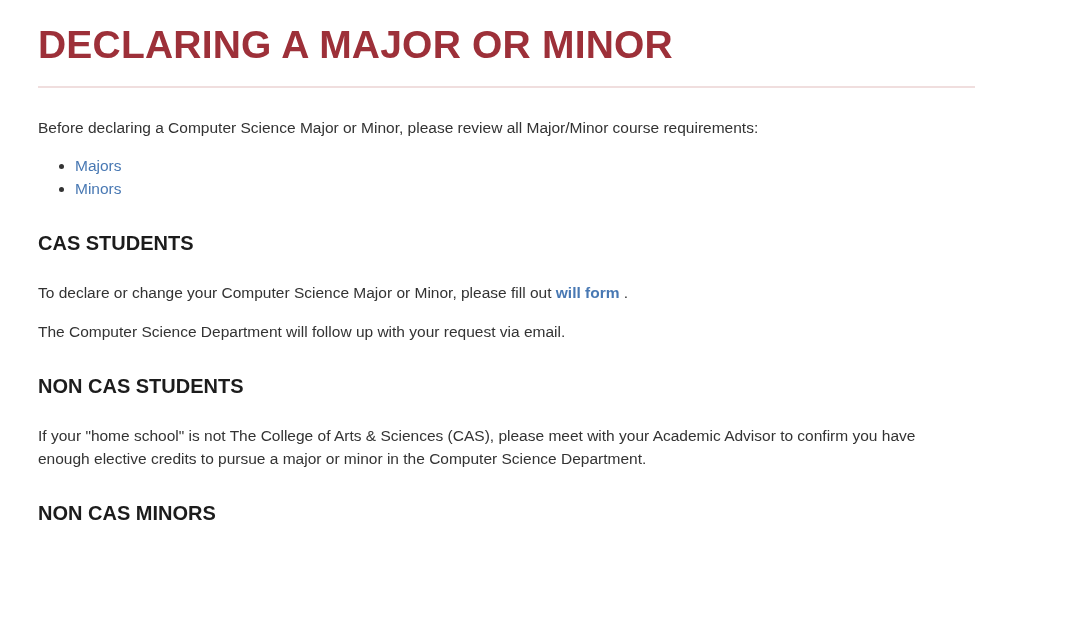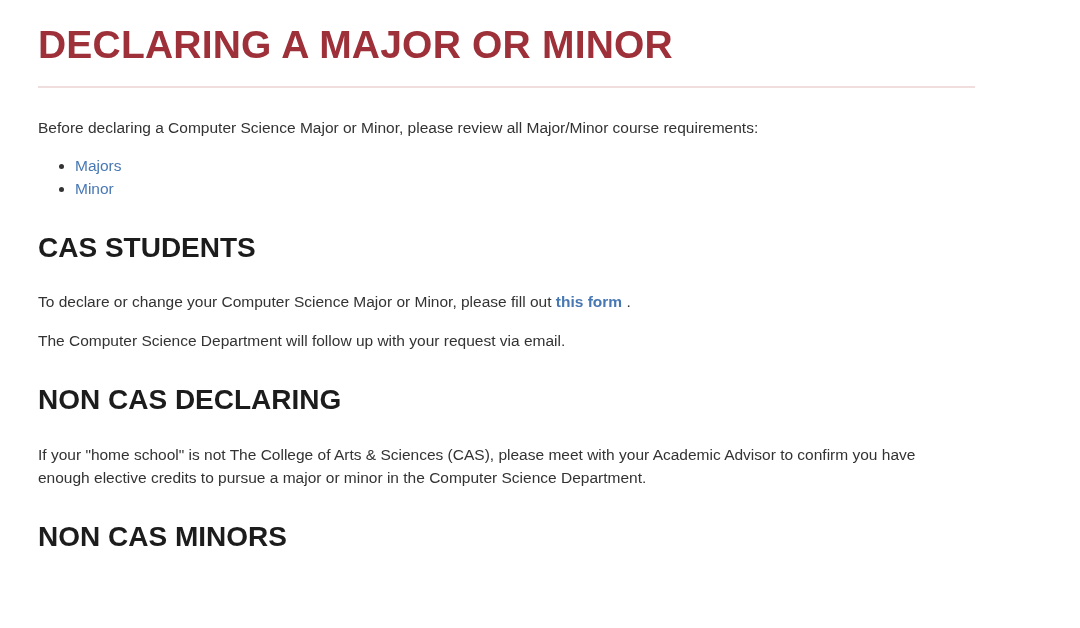--- a/index.html
+++ b/index.html
@@ -42,21 +42,21 @@
     margin:2px 0 27px 0;
     padding:0 0 0 37px;
   }
   ul.req-list li{
     font-size:15.5px;
     line-height:23px;
     color:var(--body-text);
   }
   h2{
     color:var(--heading-dark);
-    font-size:28px;
+    font-size:20px;
     font-weight:bold;
     line-height:1.2;
     margin:31px 0 26px 0;
   }
   a{
     color:var(--link-blue);
     text-decoration:none;
     cursor:pointer;
   }
   a.bold-link{font-weight:bold;}
@@ -73,33 +73,33 @@
 
   <hr class="title-divider">
 
   <p>Before declaring a Computer Science Major or Minor, please review all Major/Minor course requirements:</p>
 
   <ul class="req-list">
     <li>
       <a href="#">Majors</a>
     </li>
     <li>
-      <a href="#">Minor</a>
+      <a href="#">Minors</a>
     </li>
   </ul>
 
   <h2>CAS STUDENTS</h2>
 
   <p class="p-declare">
-    <span>To declare or change your Computer Science Major or Minor, please fill out </span><a href="#" class="bold-link">this form</a><span> .</span>
+    <span>To declare or change your Computer Science Major or Minor, please fill out </span><a href="#" class="bold-link">will form</a><span> .</span>
   </p>
 
 
   <p>The Computer Science Department will follow up with your request via email.</p>
 
-  <h2>NON CAS DECLARING</h2>
+  <h2>NON CAS STUDENTS</h2>
 
   <p>If your "home school" is not The College of Arts &amp; Sciences (CAS), please meet with your Academic Advisor to confirm you have enough elective credits to pursue a major or minor in the Computer Science Department.</p>
 
 
   <h2>NON CAS MINORS</h2>
 
 </div>
 
 </body></html>

